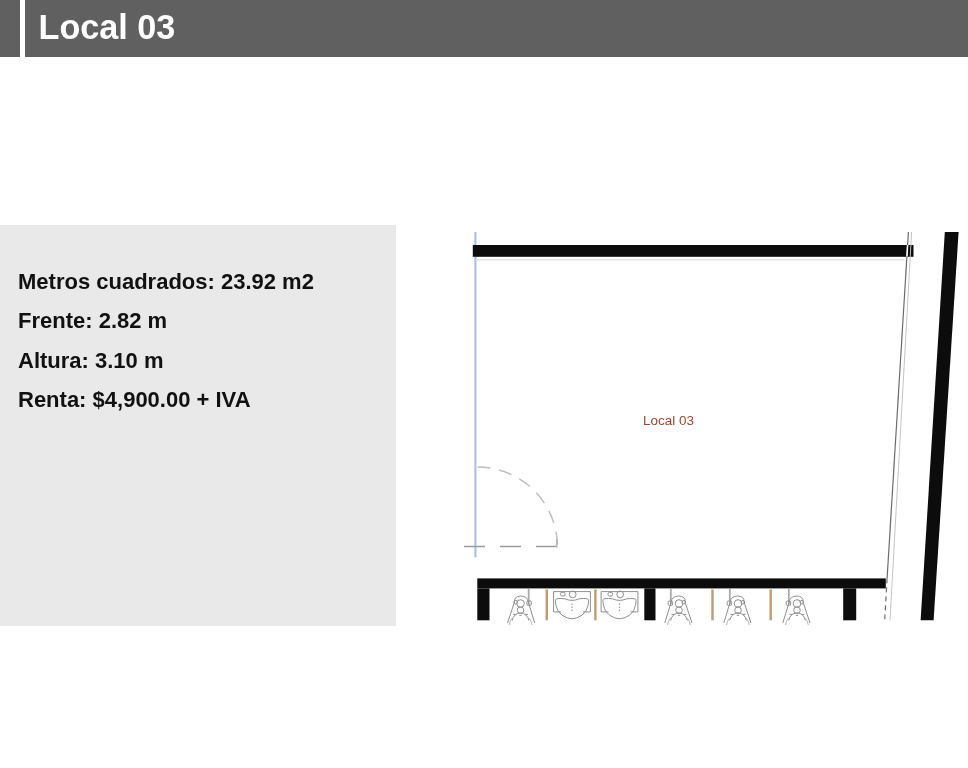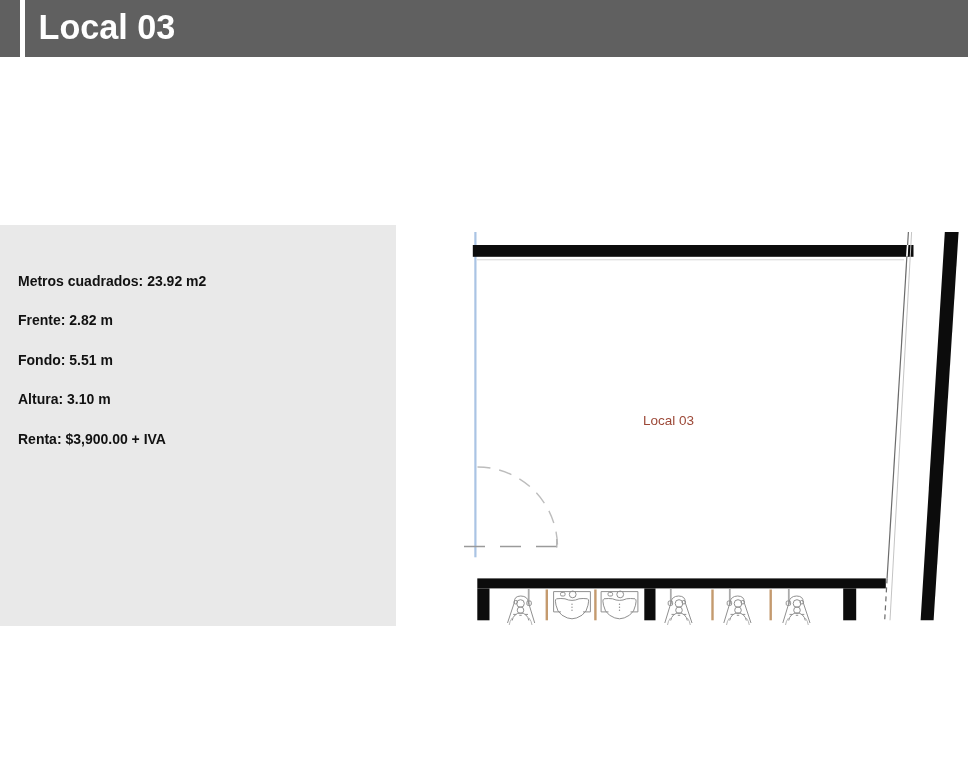--- a/index.html
+++ b/index.html
@@ -1,45 +1,44 @@
 <!DOCTYPE html>
 <html><head>
 <meta charset="utf-8">
 <style>
   html,body{margin:0;padding:0;background:#ffffff;}
   body{width:968px;height:768px;position:relative;font-family:"Liberation Sans",sans-serif;overflow:hidden;}
   .hdr-sq{position:absolute;left:0;top:0;width:19.6px;height:57px;background:#606060;}
   .hdr-bar{position:absolute;left:25.2px;top:0;right:0;height:57px;background:#606060;}
   .hdr-txt{position:absolute;left:38.5px;top:9.5px;color:#ffffff;font-size:34.2px;line-height:34.5px;font-weight:bold;}
   .panel{position:absolute;left:0;top:224.6px;width:396.4px;height:401px;background:#e9e9e9;}
-  .panel-in{position:absolute;left:18px;top:46px;width:370px;color:#111111;font-size:14px;font-weight:bold;line-height:21.5px;}
+  .panel-in{position:absolute;left:18px;top:46px;width:370px;color:#111111;font-size:22px;font-weight:bold;line-height:21.5px;}
   .panel-in p{margin:0 0 18px 0;}
 </style>
 </head>
 <body>
 
 <div class="hdr-sq"></div>
 
 <div class="hdr-bar"></div>
 
 <div class="hdr-txt">Local 03</div>
 
 <div class="panel">
   <div class="panel-in">
 
     <p>Metros cuadrados: 23.92 m2</p>
 
     <p>Frente: 2.82 m</p>
 
-    <p>Fondo: 5.51 m</p>
 
     <p>Altura: 3.10 m</p>
 
 
-    <p>Renta: $3,900.00 + IVA</p>
+    <p>Renta: $4,900.00 + IVA</p>
   </div>
 </div>
 
 <svg width="968" height="768" viewBox="0 0 968 768" style="position:absolute;left:0;top:0;" fill="none">
 
   <rect x="474.3" y="232" width="2.2" height="325.3" fill="#aac4e4"></rect>
 
   <line x1="464" y1="546.5" x2="557" y2="546.5" stroke="#9a9a9a" stroke-width="1.6" stroke-dasharray="21 15"></line>
 
   <path d="M 477.5 467 A 80 80 0 0 1 557.5 547" stroke="#bdbdbd" stroke-width="1.4" stroke-dasharray="13 9"></path>

